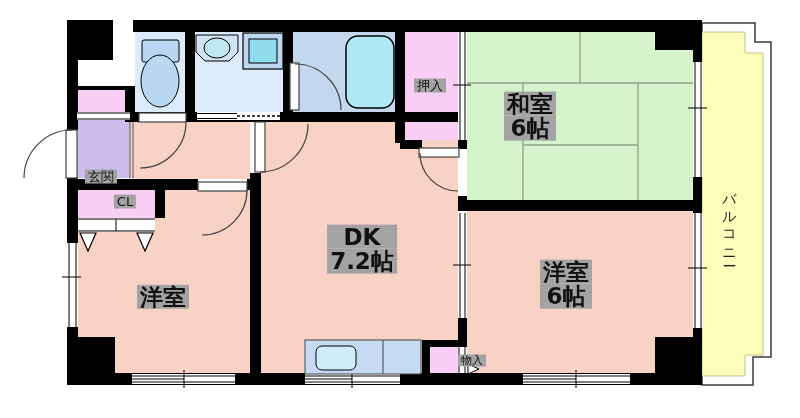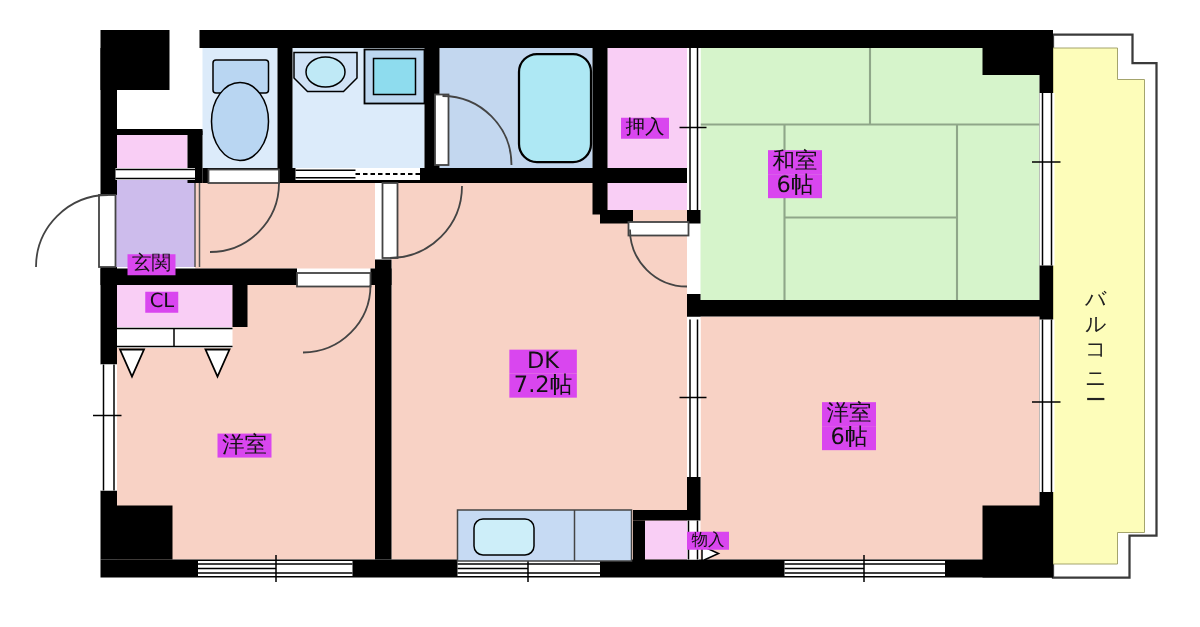--- a/index.html
+++ b/index.html
@@ -1,22 +1,22 @@
 <!DOCTYPE html>
 <html><head>
 <meta charset="utf-8">
 <style>
   html,body{margin:0;padding:0;background:#fff;}
   #stage{position:relative;width:800px;height:418px;background:#fff;overflow:hidden;
          font-family:"DejaVu Sans",sans-serif;}
   #stage svg{position:absolute;left:0;top:0;}
   .lbl{position:absolute;transform:translate(-50%,-50%);text-align:center;color:#111;z-index:5;}
-  .lbl span{display:inline-block;background:#d946ef;padding:0 3px;line-height:1.06;}
+  .lbl span{display:inline-block;background:#a3a3a3;padding:0 3px;line-height:1.06;}
   .lbl .row{display:block;}
-  .big{font-size:15px;font-weight:400;text-align:center;}
+  .big{font-size:23px;font-weight:700;text-align:center;}
   .small{font-size:13px;}
   .tiny{font-size:11px;margin-left:28px;}
   .balcony-lbl{position:absolute;writing-mode:vertical-rl;letter-spacing:3px;
                font-size:14px;color:#222;transform:translate(-50%,-50%);z-index:5;background:transparent;}
 </style>
 </head>
 <body>
 
 <div id="stage">
 
@@ -244,21 +244,21 @@
 <div class="lbl big" style="left:566px;top:284px;">
   <span class="row">洋室</span>
   <span class="row">6帖</span>
 </div>
 <div class="lbl small" style="left:430px;top:85px;">
   <span>押入</span>
 </div>
 <div class="lbl small" style="left:101px;top:142px;margin-top:34px;">
   <span>玄関</span>
 </div>
-<div class="lbl small" style="left:108px;top:201px;">
+<div class="lbl small" style="left:125px;top:201px;">
   <span>CL</span>
 </div>
 <div class="lbl tiny" style="left:444px;top:360px;">
   <span>物入</span>
 </div>
 <div class="balcony-lbl" style="left:730px;top:222px;">バルコニー</div>
 
 </div>
 
 </body></html>

